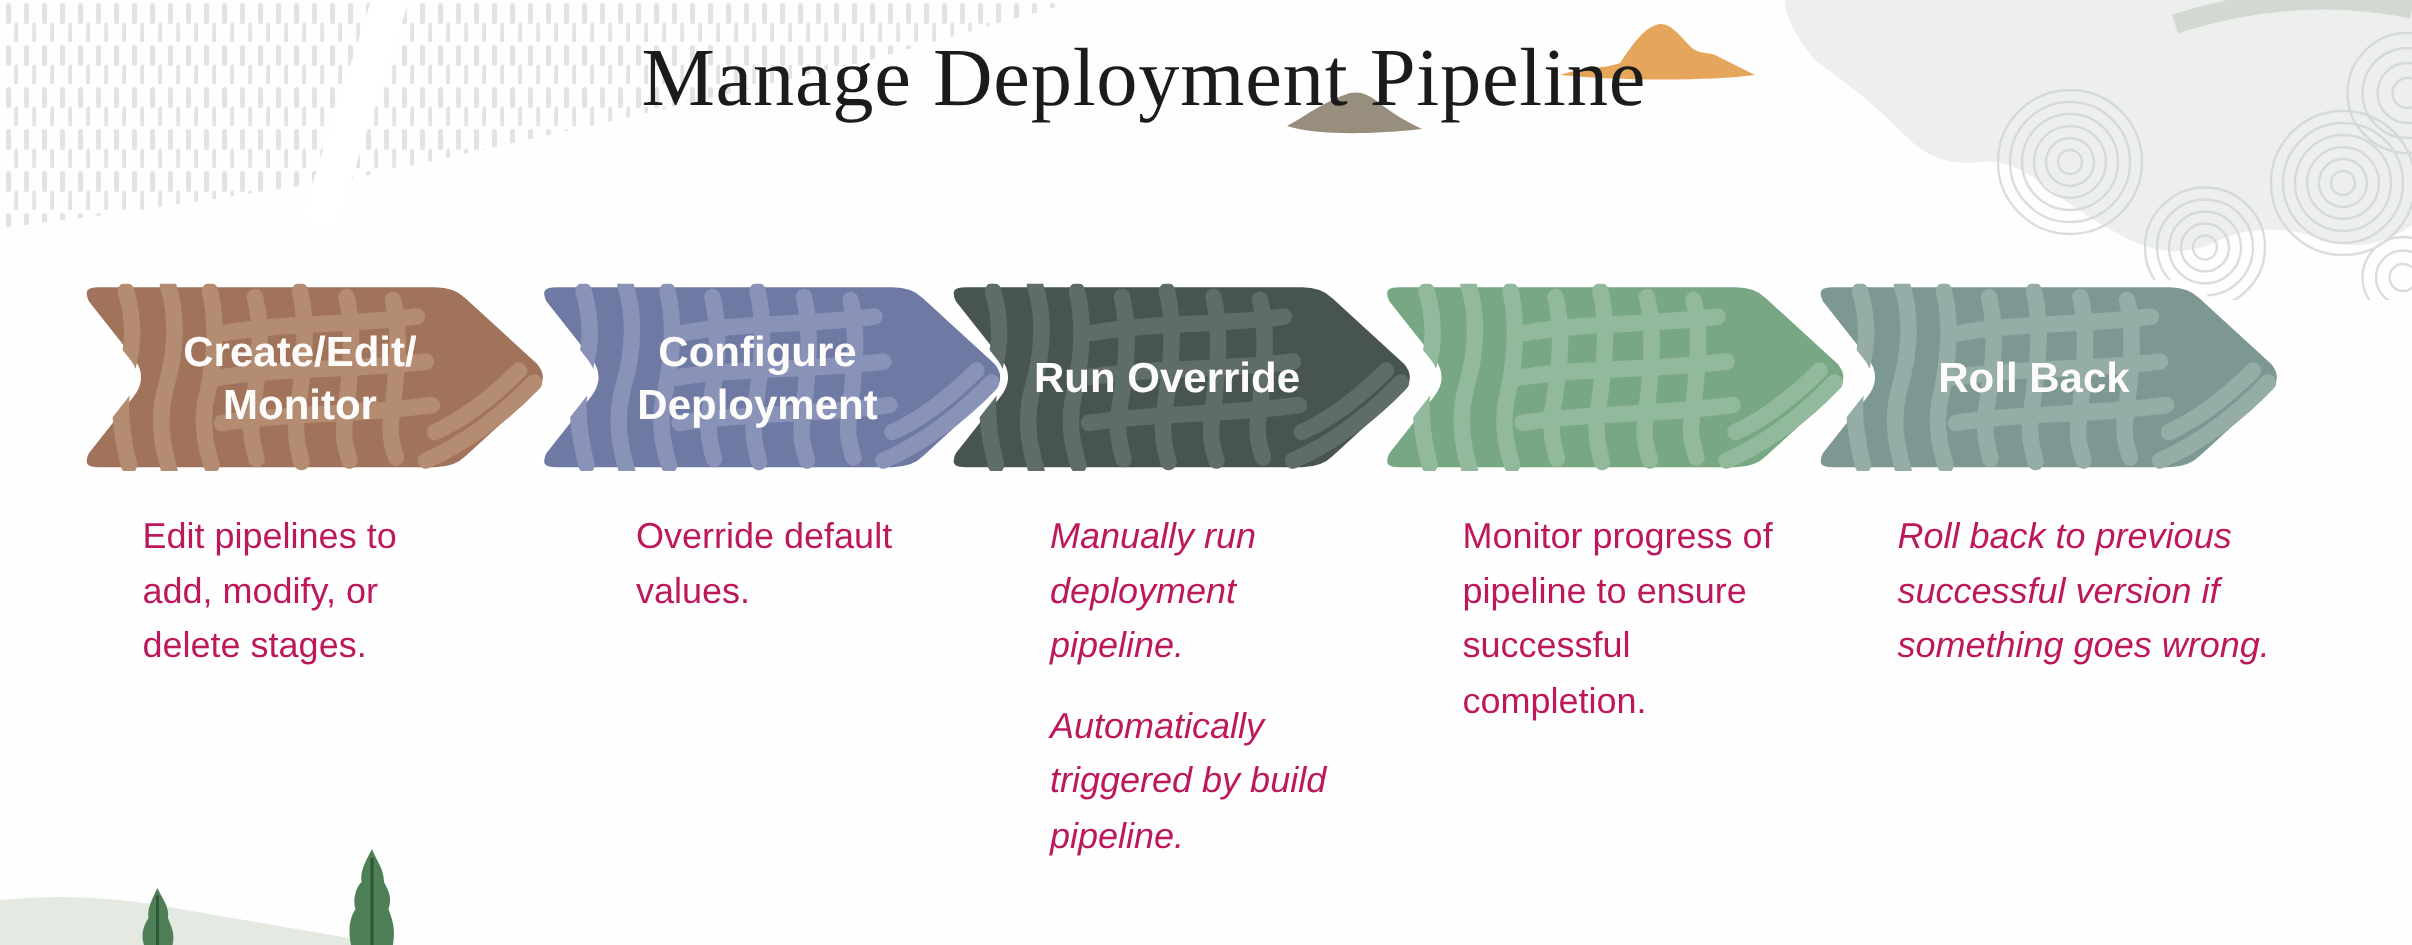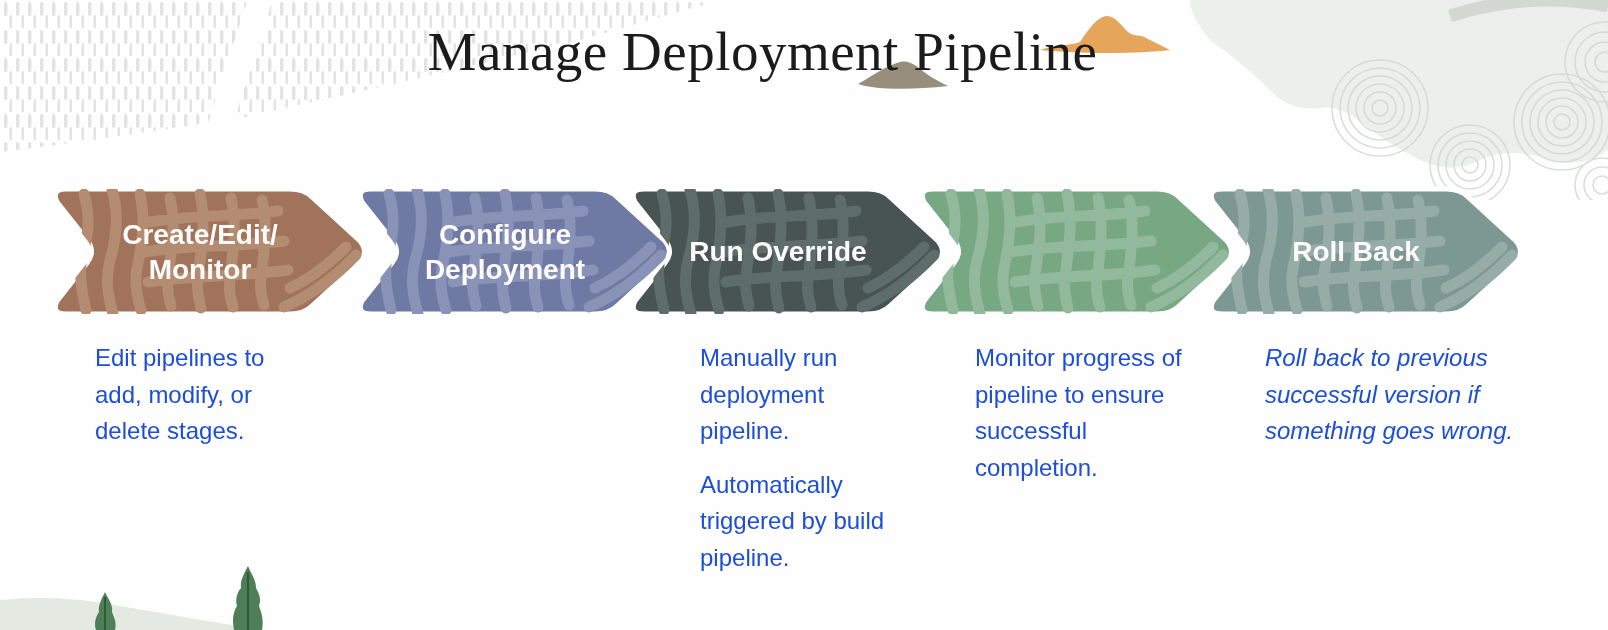--- a/index.html
+++ b/index.html
@@ -7,26 +7,26 @@
         font-family:"Liberation Sans",sans-serif;}
   .title{position:absolute;top:20px;left:0;width:1505px;text-align:center;z-index:3;
          font-family:"Liberation Serif",serif;font-size:55px;font-weight:500;color:#1b1b1b;
          letter-spacing:0.5px;padding-left:10px;}
   .decor{position:absolute;z-index:1;}
   .stage{position:absolute;top:186px;width:334px;height:131px;z-index:2;}
   .chev{position:absolute;left:0;top:0;width:334px;height:131px;overflow:visible;}
   .stage-label{position:absolute;left:48px;right:58px;top:0;height:131px;z-index:2;
     display:flex;flex-direction:column;align-items:center;justify-content:center;
     color:#fdfcfa;font-size:28px;font-weight:700;line-height:35px;text-align:center;}
-  .desc{position:absolute;top:154px;font-size:24px;line-height:36.5px;color:#1d4ed8;}
+  .desc{position:absolute;top:154px;font-size:24px;line-height:36.5px;color:#be185d;}
   .desc p{margin:0;}
   .desc p + p{margin-top:17px;}
   .s1{left:38px;}  .s1 .desc{left:57px;width:215px;}
   .s2{left:343px;} .s2 .desc{left:81px;width:200px;}
-  .s3{left:616px;} .s3 .desc{left:84px;width:195px;}
+  .s3{left:616px;} .s3 .desc{left:84px;width:195px;font-style:italic;}
   .s4{left:905px;} .s4 .desc{left:70px;width:240px;}
   .s5{left:1194px;}.s5 .desc{left:71px;width:300px;font-style:italic;}
 </style>
 </head>
 <body>
 
 <div class="page">
 
   <svg width="0" height="0" style="position:absolute" aria-hidden="true">
     <defs>
@@ -123,20 +123,23 @@
     <svg class="chev" viewBox="0 0 334 131">
       <use href="#chevshape" stroke="#ffffff" stroke-width="5" fill="#6e7aa3"></use>
       <g clip-path="url(#chevclip)">
           <use href="#chevtex" fill="none" stroke-width="11" stroke-linecap="round" stroke-linejoin="round" stroke="#8992b7"></use>
         </g>
     </svg>
     <div class="stage-label">
       <span>Configure</span>
       <span>Deployment</span>
     </div>
+    <div class="desc">
+      <p>Override default values.</p>
+    </div>
   </div>
 
   <div class="stage s3">
     <svg class="chev" viewBox="0 0 334 131">
       <use href="#chevshape" stroke="#ffffff" stroke-width="5" fill="#485451"></use>
       <g clip-path="url(#chevclip)">
           <use href="#chevtex" fill="none" stroke-width="11" stroke-linecap="round" stroke-linejoin="round" stroke="#5f6d6a"></use>
         </g>
     </svg>
     <div class="stage-label">

